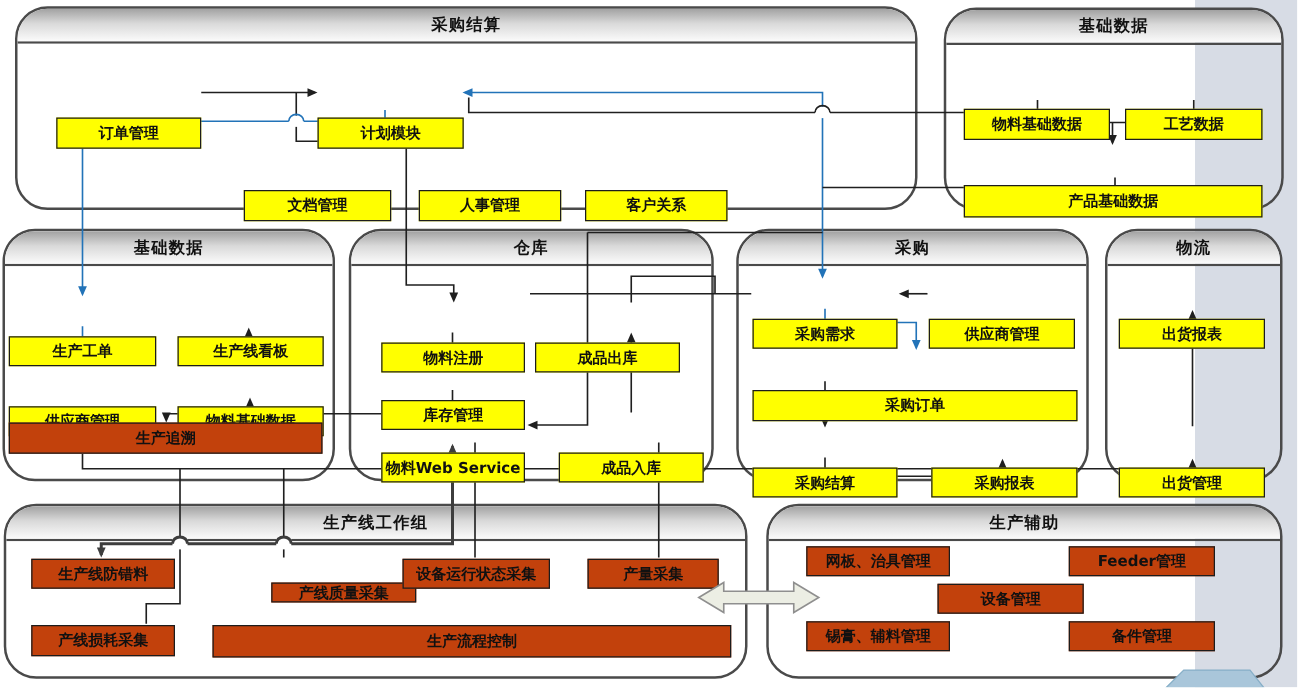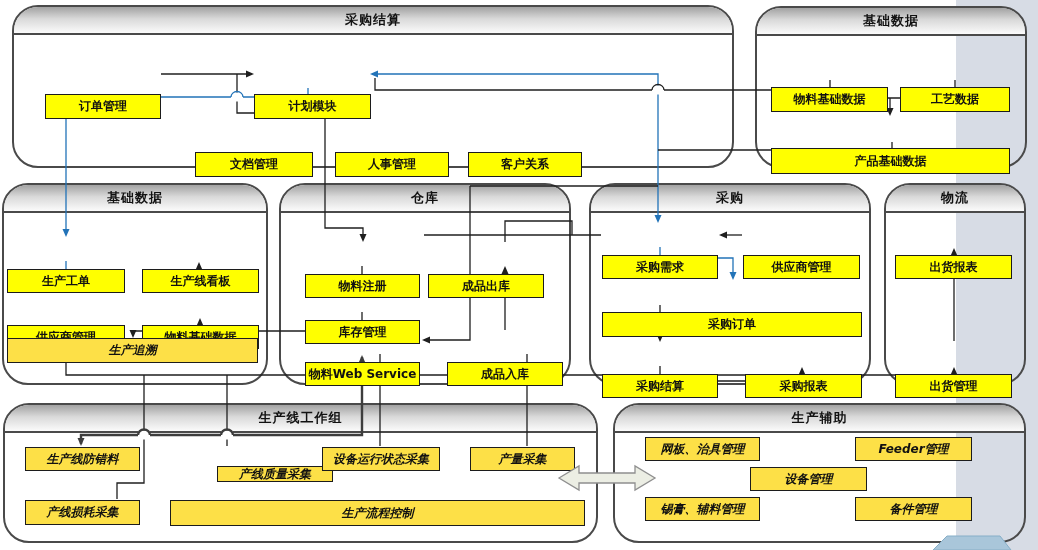--- a/index.html
+++ b/index.html
@@ -22,21 +22,21 @@
   .section-title{
     font-size:13px;font-weight:bold;color:#111;letter-spacing:1px;white-space:nowrap;
   }
   .node{
     position:absolute;z-index:4;box-sizing:border-box;
     border:1.5px solid #1c1c1c;
     display:flex;align-items:center;justify-content:center;
     font-size:12px;font-weight:bold;color:#111;white-space:nowrap;overflow:hidden;
   }
   .node.yellow{background:#ffff00;margin-top:32px;}
-  .node.green{background:#fde047;font-style:italic;}
+  .node.green{background:#c2410c;}
   #connector-layer{position:absolute;left:0;top:0;z-index:3;}
   #decor-layer{position:absolute;left:0;top:0;z-index:5;pointer-events:none;}
 </style>
 </head>
 <body>
 
 <div id="stage">
     <div class="bg-band" style="left: 956px; width: 82px; background: rgb(215, 220, 229);"></div>
     <div class="section" style="left: 12px; top: 5px; width: 722px; height: 163px;">
       <div class="section-titlebar">

